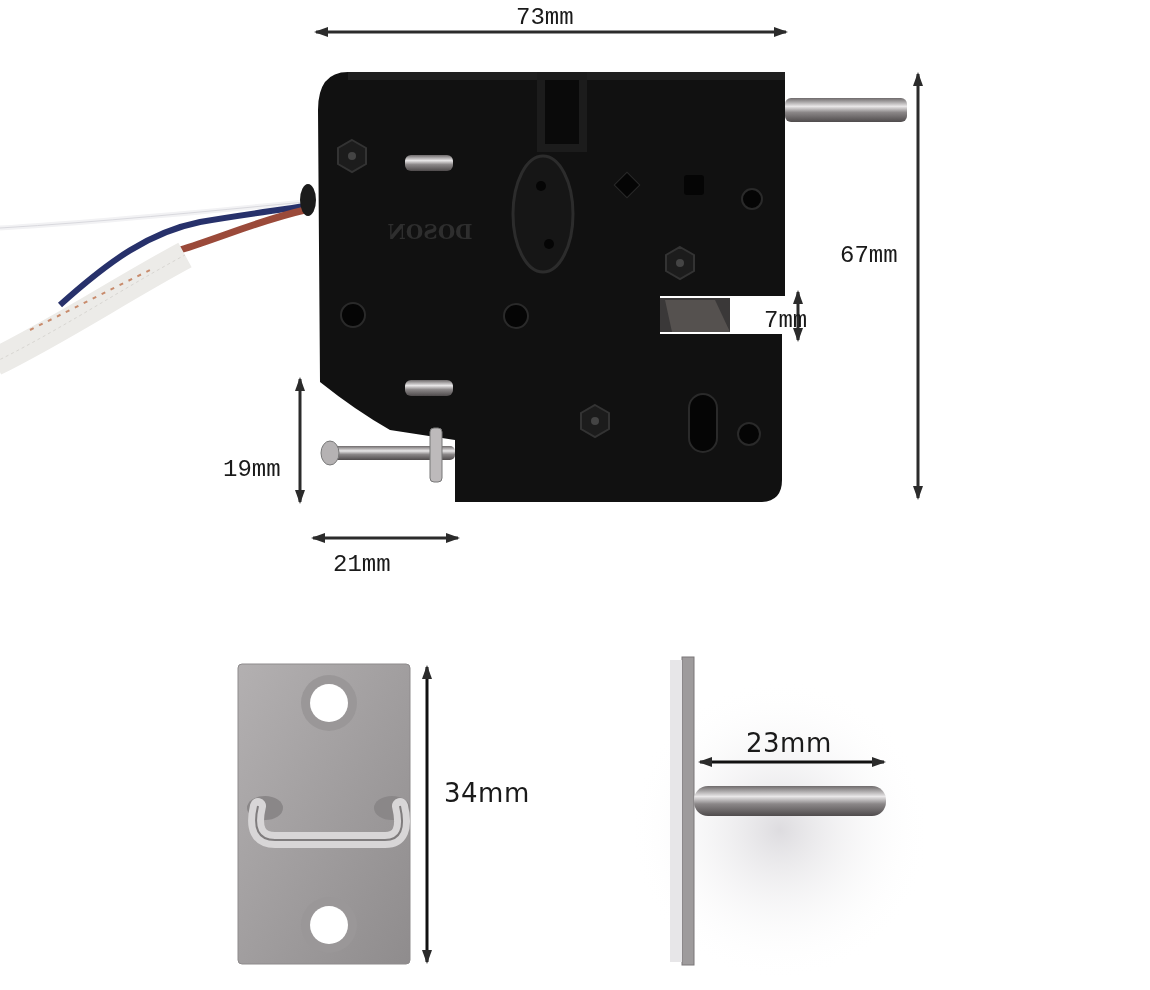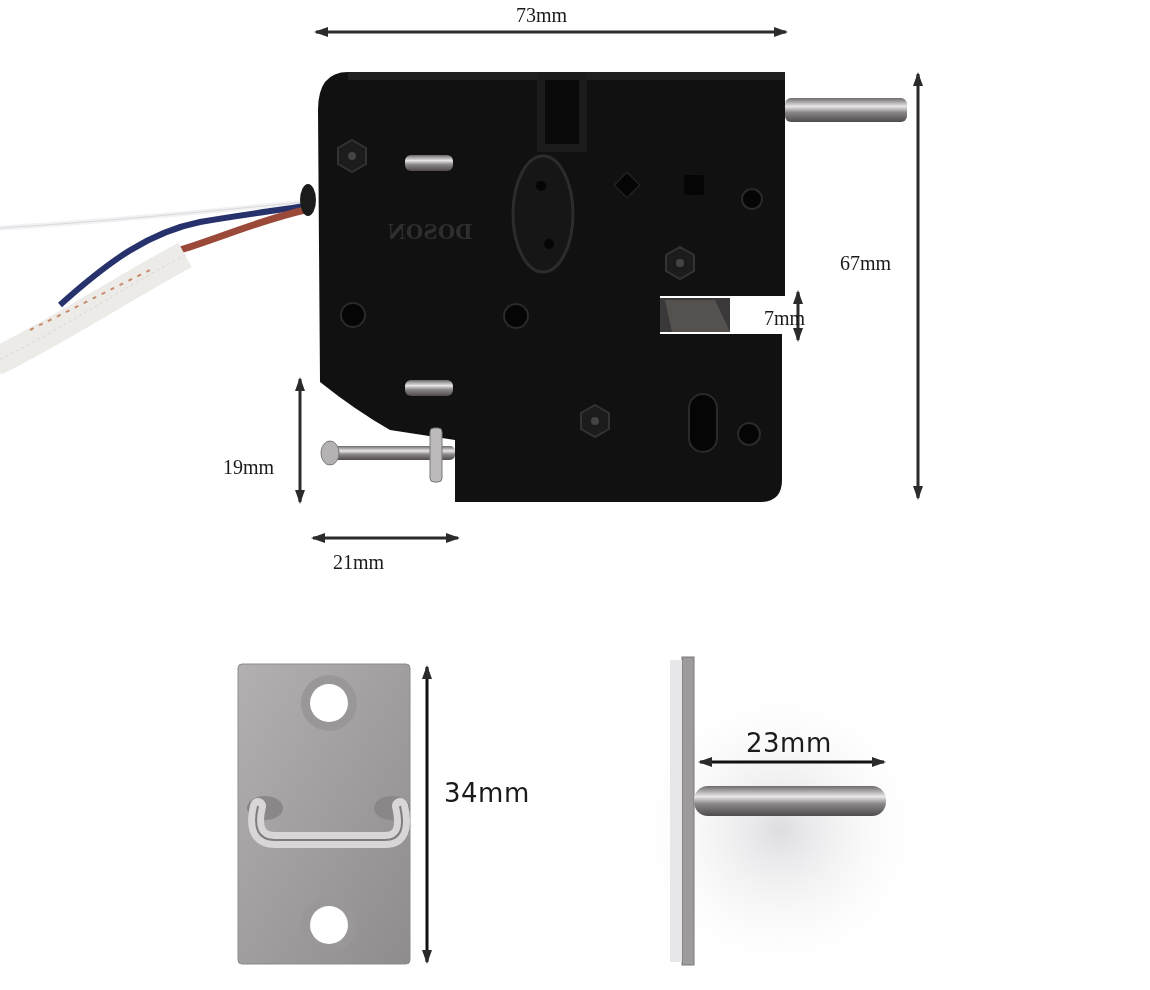--- a/index.html
+++ b/index.html
@@ -1,17 +1,17 @@
 <!DOCTYPE html>
 <html><head>
 <meta charset="utf-8">
 <style>
   html, body { margin: 0; padding: 0; background: #ffffff; }
   body { width: 1150px; height: 990px; position: relative; overflow: hidden; font-family: "Liberation Sans", sans-serif; }
-  .dim-label { position: absolute; font-family: Liberation Serif, serif; color: #1a1a1a; font-size: 20px; white-space: nowrap; }
+  .dim-label { position: absolute; font-family: Liberation Mono, monospace; color: #1a1a1a; font-size: 24px; white-space: nowrap; }
   .dim-label.lg { font-size: 26px; font-family: "DejaVu Sans", sans-serif; letter-spacing: 0.5px; }
   svg { position: absolute; left: 0; top: 0; }
 </style>
 </head>
 <body>
 
 <svg width="1150" height="990" viewBox="0 0 1150 990" xmlns="http://www.w3.org/2000/svg">
   <defs>
     <marker id="ah" markerWidth="14" markerHeight="10" refX="12" refY="5" orient="auto-start-reverse" markerUnits="userSpaceOnUse">
       <path d="M0,0 L14,5 L0,10 Z" fill="#2b2b2b"></path>
@@ -109,18 +109,18 @@
   <g>
     <ellipse cx="780" cy="830" rx="150" ry="150" fill="url(#shadowG)"></ellipse>
     <rect x="682" y="657" width="12" height="308" fill="#9e9b9c" stroke="#7a7778" stroke-width="1"></rect>
     <rect x="670" y="660" width="12" height="302" fill="#e7e6e8"></rect>
     <rect x="694" y="786" width="192" height="30" rx="14" fill="url(#steelV)"></rect>
   </g>
   <line x1="700" y1="762" x2="884" y2="762" stroke="#111111" stroke-width="3" marker-start="url(#ah)" marker-end="url(#ah)"></line>
 </svg>
 
 <div class="dim-label" style="left:516px; top:4px;">73mm</div>
-<div class="dim-label" style="left:840px; top:252px;">67mm</div>
+<div class="dim-label" style="left:840px; top:242px;">67mm</div>
 <div class="dim-label" style="left:764px; top:307px;">7mm</div>
 <div class="dim-label" style="left:223px; top:456px;">19mm</div>
 <div class="dim-label" style="left:333px; top:551px;">21mm</div>
 <div class="dim-label lg" style="left:444px; top:778px;">34mm</div>
 <div class="dim-label lg" style="left:746px; top:728px;">23mm</div>
 
 </body></html>

